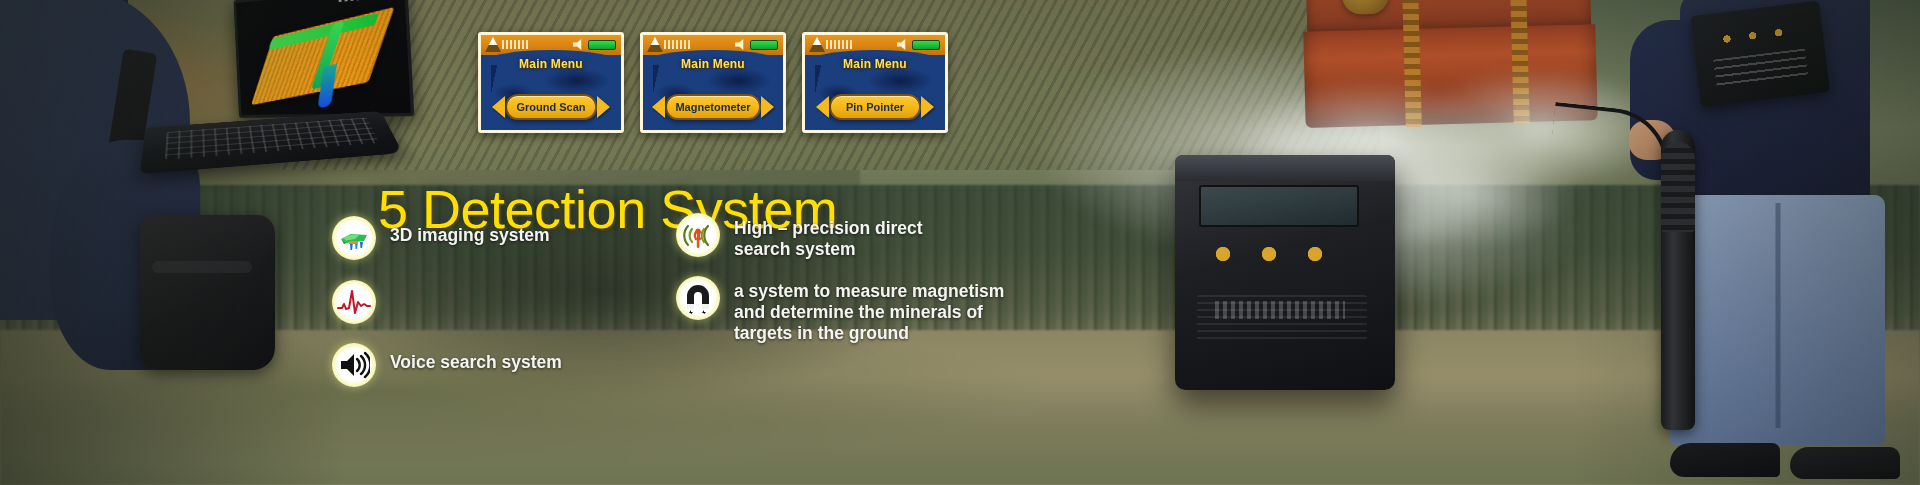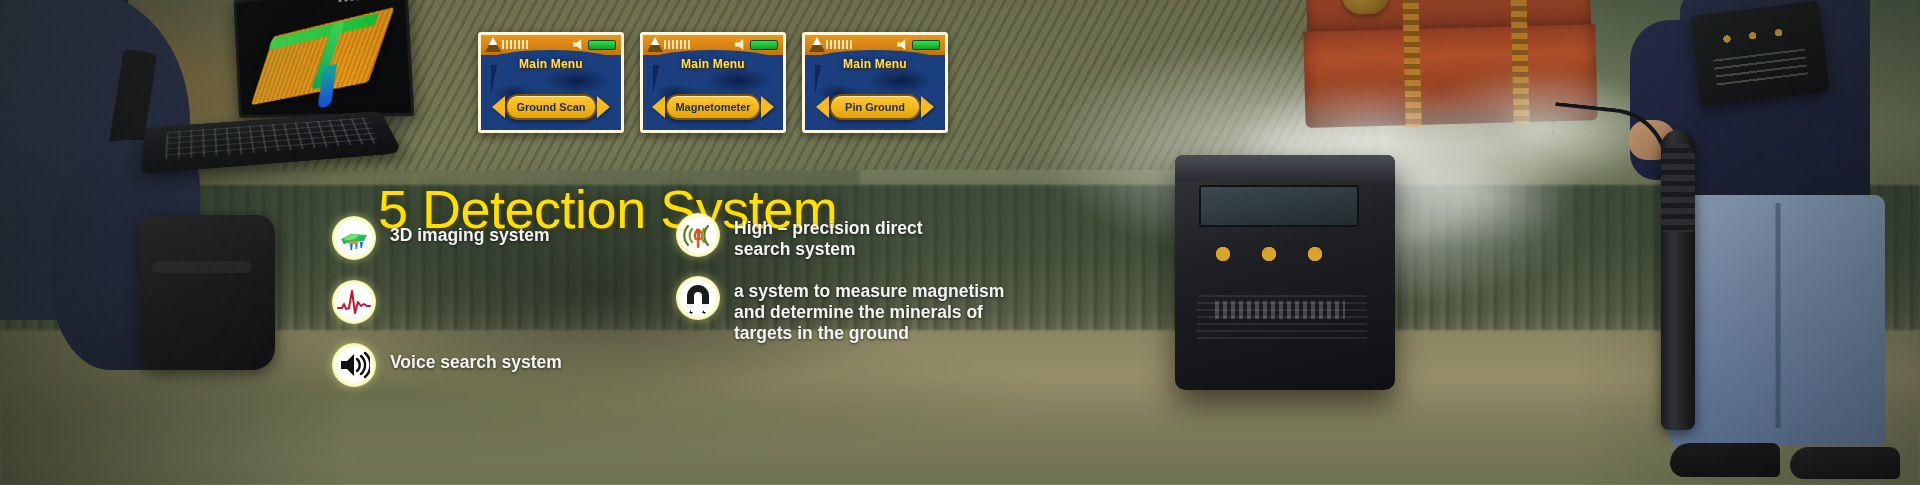--- a/index.html
+++ b/index.html
@@ -597,21 +597,21 @@
       <div class="panel-art"></div>
       <div class="panel-header">
         <span class="ph-logo"></span>
         <span class="ph-brand"></span>
         <span class="ph-speaker"></span>
         <span class="ph-batt"></span>
       </div>
       <div class="panel-title">Main Menu</div>
       <div class="panel-row">
         <span class="arrow left"></span>
-        <span class="panel-btn">Pin Ground</span>
+        <span class="panel-btn">Pin Pointer</span>
         <span class="arrow right"></span>
       </div>
     </div>
 
   </div>
 
   <div class="headline">5 Detection System</div>
 
   <div class="features">
 

